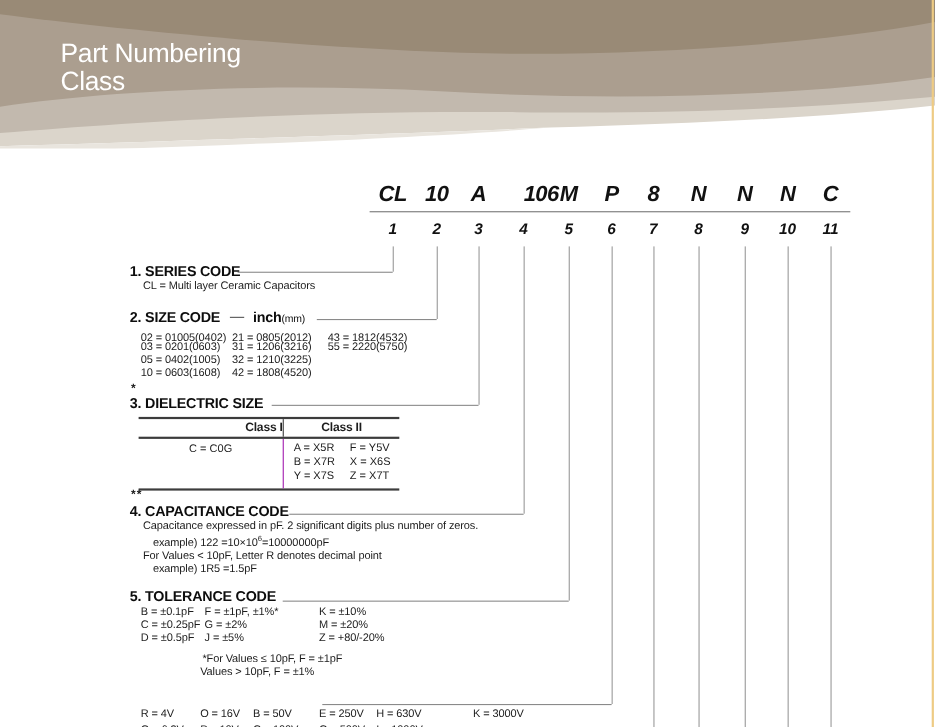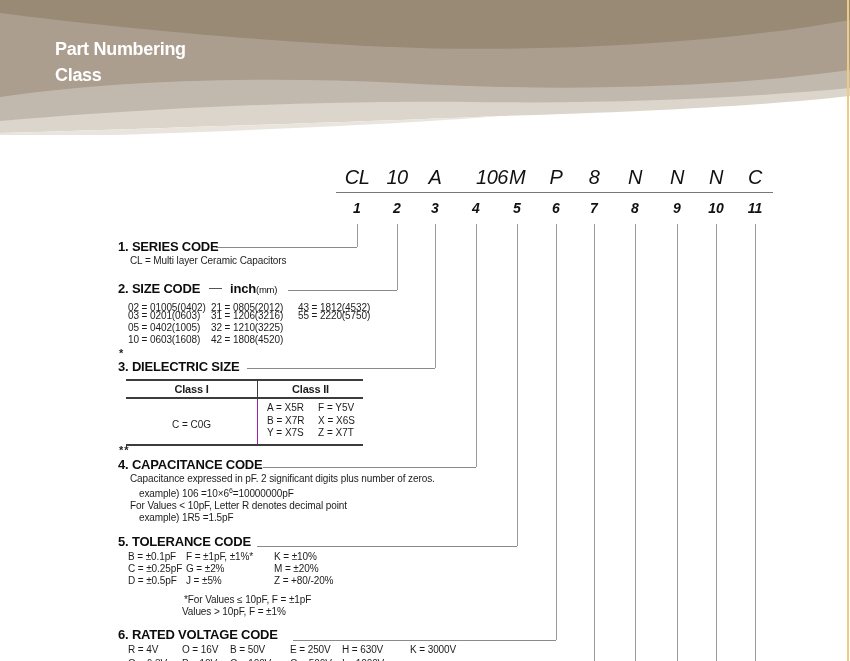--- a/index.html
+++ b/index.html
@@ -1,56 +1,56 @@
 <!DOCTYPE html>
 <html><head>
 <meta charset="utf-8">
 <style>
   html,body{margin:0;padding:0;background:#fff;}
   #page{position:relative;width:850px;height:661px;overflow:hidden;background:#fff;
         font-family:"Liberation Sans",sans-serif;color:#1c1c1c;}
   
   #hdr{position:absolute;left:0;top:0;width:850px;height:135px;}
-  #hdr-title{position:absolute;left:55px;top:36px;color:#fff;font-weight:700;
-             font-size:18px;line-height:26px;letter-spacing:-0.3px;}
+  #hdr-title{position:absolute;left:55px;top:36px;color:#fff;font-weight:400;
+             font-size:24px;line-height:26px;letter-spacing:-0.3px;}
   .edge{position:absolute;left:847px;top:0;width:2px;height:661px;background:#eecb84;z-index:9;}
   
   .code{position:absolute;top:166px;width:60px;margin-left:-30px;text-align:center;
-        font-style:italic;font-weight:400;font-size:20px;color:#111;letter-spacing:-0.5px;}
+        font-style:italic;font-weight:700;font-size:20px;color:#111;letter-spacing:-0.5px;}
   .posnum{position:absolute;top:200px;width:40px;margin-left:-20px;text-align:center;
         font-style:italic;font-weight:700;font-size:14px;color:#111;}
   .underline{position:absolute;left:336px;top:192px;width:437px;height:1px;background:#777;}
   .vline{position:absolute;width:1px;background:#9a9a9a;}
   .hline{position:absolute;height:1px;background:#8a8a8a;}
   
   .sech{position:absolute;font-weight:700;font-size:13px;color:#0d0d0d;letter-spacing:-0.2px;white-space:nowrap;}
   .small{position:absolute;font-size:10px;line-height:12.5px;color:#1c1c1c;letter-spacing:-0.1px;white-space:nowrap;}
   .marker{position:absolute;font-size:11px;font-weight:700;color:#1c1c1c;letter-spacing:1px;}
   .c1{display:inline-block;width:83px;}
   .c2{display:inline-block;width:87px;}
   .t1{display:inline-block;width:58px;}
-  .t2{display:inline-block;width:88px;}
+  .t2{display:inline-block;width:104px;}
   .v0{display:inline-block;width:54px;}
   .v1{display:inline-block;width:48px;}
   .v2{display:inline-block;width:60px;}
   .v3{display:inline-block;width:52px;}
-  .v4{display:inline-block;width:68px;}
+  .v4{display:inline-block;width:88px;}
   .dashline{display:inline-block;width:13px;height:1px;background:#555;vertical-align:4px;margin:0 5px;}
   .unit-mm{font-weight:400;font-size:9.5px;}
   sup{font-size:7px;}
   
   #dtable{position:absolute;left:126px;top:379px;width:237px;
           border-top:2px solid #3c3c3c;border-bottom:2px solid #3c3c3c;font-size:10px;}
   #dtable .dhead{display:flex;border-bottom:2px solid #3c3c3c;height:16px;align-items:center;
           font-weight:700;font-size:11px;letter-spacing:-0.2px;}
-  #dtable .dc1{width:131px;text-align:center;}
+  #dtable .dc1{width:131px;text-align:right;}
   #dtable .dc2{flex:1;border-left:1px solid #3c3c3c;text-align:center;align-self:stretch;
           display:flex;align-items:center;justify-content:center;}
   #dtable .dbody{display:flex;min-height:43px;}
-  #dtable .bc1{width:131px;text-align:center;padding-top:20px;}
+  #dtable .bc1{width:131px;text-align:center;padding-top:4px;}
   #dtable .bc2{flex:1;border-left:1px solid #a21caf;padding:3px 0 4px 9px;line-height:12.5px;}
   #dtable .p1{display:inline-block;width:51px;}
 </style>
 </head>
 <body>
 
 <div id="page">
 
   <div id="hdr">
     <svg width="850" height="135" viewBox="0 0 850 135">
@@ -156,45 +156,41 @@
     </div>
   </div>
 
   <div class="marker" style="left:119px;top:444px">**</div>
   <div class="sech" style="left:118px;top:457px">
     <span>4.</span>
     <span>CAPACITANCE CODE</span>
   </div>
   <div class="small" style="left:130px;top:473px">Capacitance expressed in pF. 2 significant digits plus number of zeros.</div>
   <div class="small" style="left:139px;top:485px">
-    <span>example) 106 =10×6</span><sup>6</sup><span>=10000000pF</span>
+    <span>example) 122 =10×10</span><sup>6</sup><span>=10000000pF</span>
   </div>
   <div class="small" style="left:130px;top:500px">For Values &lt; 10pF, Letter R denotes decimal point</div>
   <div class="small" style="left:139px;top:512px">example) 1R5 =1.5pF</div>
 
   <div class="sech" style="left:118px;top:534px">
     <span>5.</span>
     <span>TOLERANCE CODE</span>
   </div>
   <div class="small" style="left:128px;top:551px">
     <span class="t1">B = ±0.1pF</span><span class="t2">F = ±1pF, ±1%*</span><span>K = ±10%</span>
   </div>
   <div class="small" style="left:128px;top:563px">
     <span class="t1">C = ±0.25pF</span><span class="t2">G = ±2%</span><span>M = ±20%</span>
   </div>
   <div class="small" style="left:128px;top:575px">
     <span class="t1">D = ±0.5pF</span><span class="t2">J = ±5%</span><span>Z = +80/-20%</span>
   </div>
   <div class="small" style="left:184px;top:594px">*For Values ≤ 10pF, F = ±1pF</div>
   <div class="small" style="left:182px;top:606px">Values &gt; 10pF, F = ±1%</div>
 
-  <div class="sech" style="left:118px;top:627px">
-    <span>6.</span>
-    <span>RATED VOLTAGE CODE</span>
-  </div>
   <div class="small" style="left:128px;top:644px">
     <span class="v0">R = 4V</span><span class="v1">O = 16V</span><span class="v2">B = 50V</span><span class="v3">E = 250V</span><span class="v4">H = 630V</span><span>K = 3000V</span>
   </div>
   <div class="small" style="left:128px;top:658px">
     <span class="v0">Q = 6.3V</span><span class="v1">P = 10V</span><span class="v2">C = 100V</span><span class="v3">G = 500V</span><span class="v4">I = 1000V</span>
   </div>
 
 </div>
 
 </body></html>

